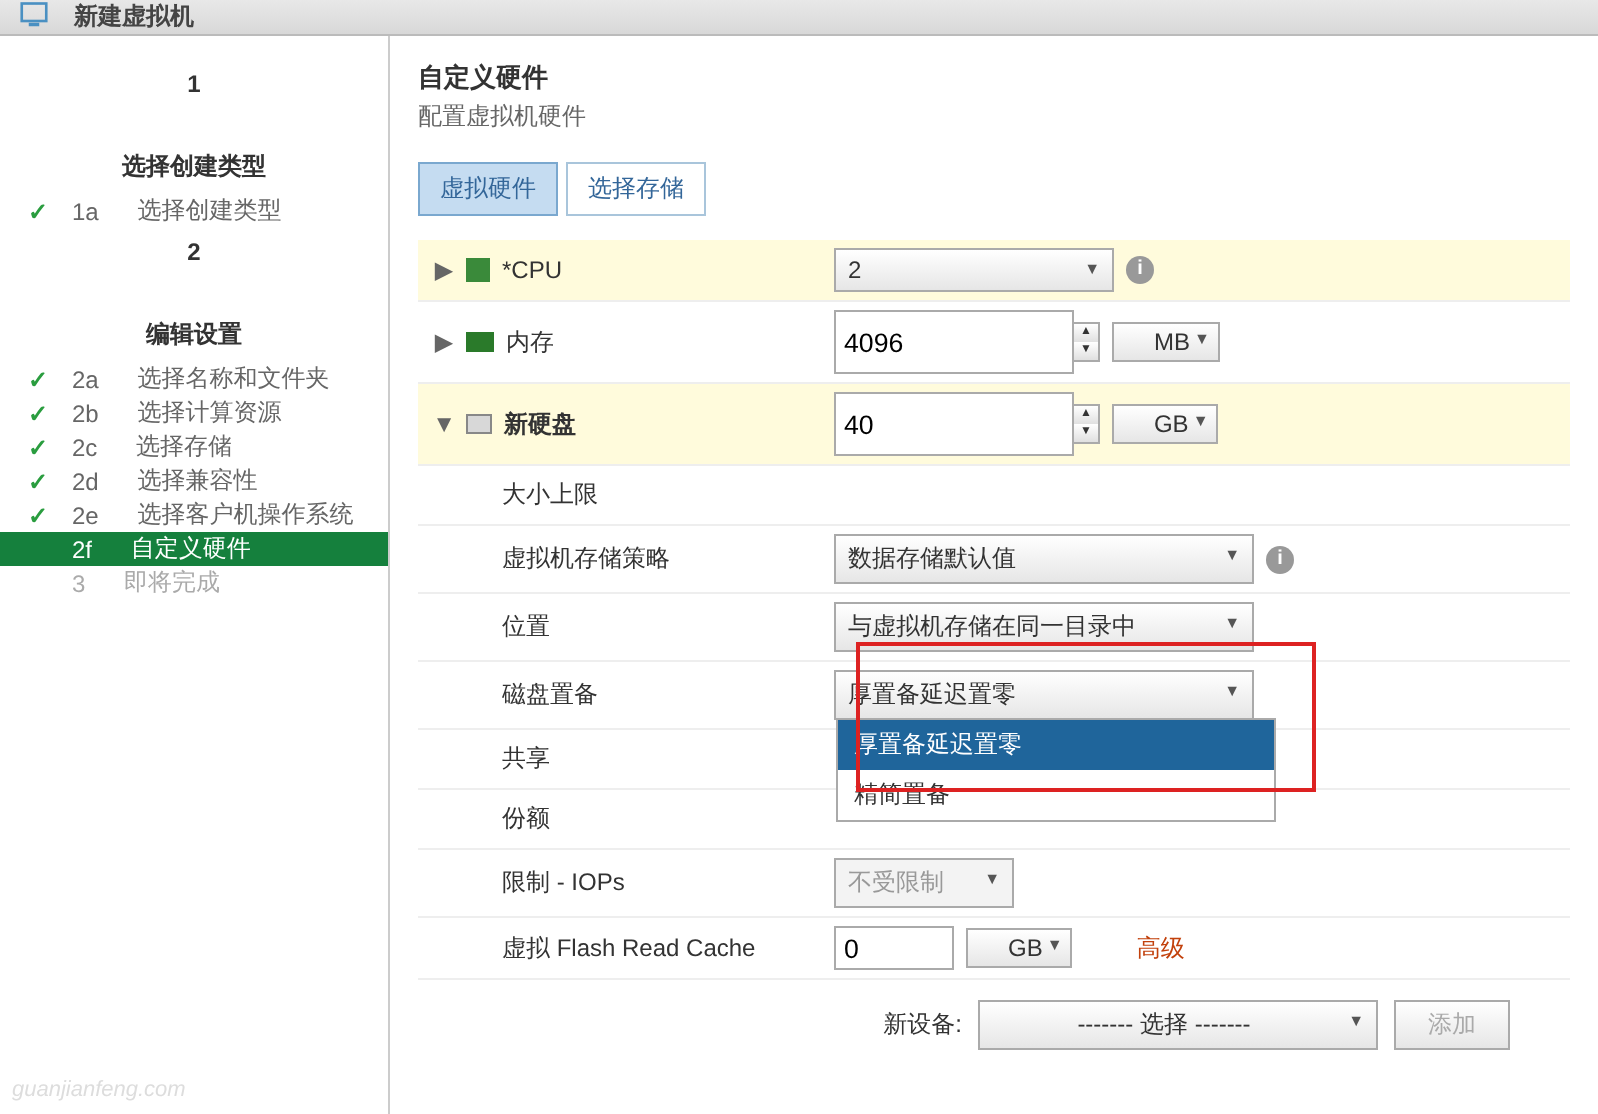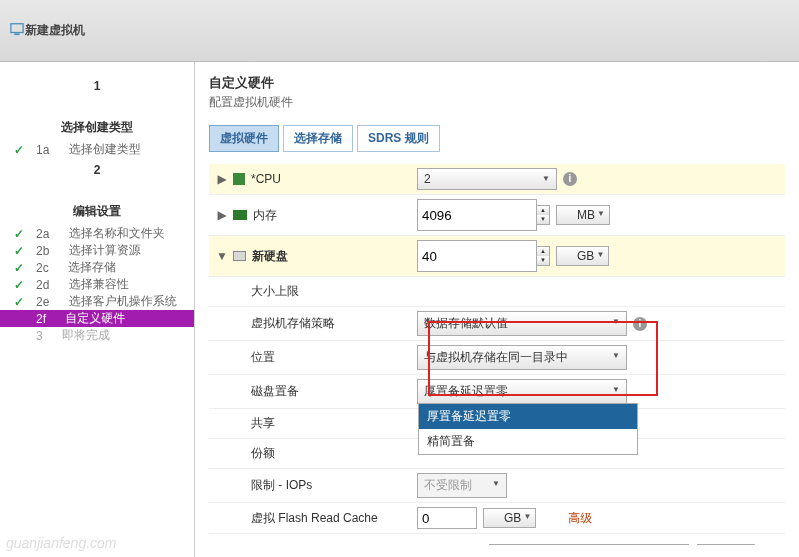--- a/index.html
+++ b/index.html
@@ -1,33 +1,33 @@
 <!DOCTYPE html>
 <html><head>
 <meta charset="utf-8">
 <style>
 * { box-sizing: border-box; margin: 0; padding: 0; }
 body { font-family: Arial, "Microsoft YaHei", sans-serif; font-size: 12px; color: #333; background: #fff; width: 799px; height: 557px; overflow: hidden; }
 .window { display: flex; flex-direction: column; height: 100%; }
-.titlebar { background: linear-gradient(#e8e8e8, #d8d8d8); border-bottom: 1px solid #bbb; padding: 22px 10px; display: flex; align-items: flex-end; gap: 1px; }
+.titlebar { background: linear-gradient(#e8e8e8, #d8d8d8); border-bottom: 1px solid #bbb; padding: 0 10px; display: flex; align-items: flex-end; gap: 13px; }
 .title-icon svg { width: 14px; height: 14px; }
 .title-text { font-weight: bold; color: #444; }
 .content { display: flex; flex: 1; overflow: hidden; }
 .sidebar { width: 195px; background: #fff; border-right: 1px solid #ccc; padding: 12px 0; }
 .sidebar .step { padding: 5px 10px 5px 20px; color: #444; display: flex; align-items: center; gap: 6px; }
 .sidebar .step.main { font-weight: bold; padding-left: 10px; color: #333; }
 .sidebar .substep { padding-left: 36px; color: #666; display: flex; align-items: center; gap: 8px; position: relative; }
 .sidebar .substep .check { color: #2a9d3f; position: absolute; left: 14px; font-weight: bold; }
-.sidebar .substep.active { background: #a21caf; color: #fff; border-radius: 0; }
+.sidebar .substep.active { background: #15803d; color: #fff; border-radius: 0; }
 .sidebar .substep.dim { color: #aaa; }
 .main { flex: 1; padding: 12px 14px; display: flex; flex-direction: column; overflow: hidden; }
 .main-header h2 { font-size: 13px; font-weight: bold; margin-bottom: 2px; }
 .main-header p { color: #666; margin-bottom: 14px; }
 .tabs { display: flex; gap: 4px; margin-bottom: 12px; }
-.tab { border: 1px solid #a9c5db; background: #fff; padding: 4px 10px; color: #336699; cursor: pointer; font-weight: bold; }
+.tab { border: 1px solid #a9c5db; background: #fff; padding: 4px 10px; color: #336699; cursor: pointer; }
 .tab.active { background: #c5dcf1; border-color: #7aa8cf; }
 .form-area { flex: 1; overflow: auto; }
 .form-row { display: flex; align-items: center; min-height: 30px; border-bottom: 1px solid #eee; position: relative; }
 .label-cell { width: 200px; padding: 4px 8px; display: flex; align-items: center; gap: 6px; }
 .label-cell.indent { padding-left: 42px; }
 .value-cell { flex: 1; padding: 4px 8px; display: flex; align-items: center; gap: 6px; }
 .expand { width: 10px; height: 10px; display: inline-flex; align-items: center; justify-content: center; color: #666; cursor: pointer; }
 .row-highlight { background: #fffbdc; }
 .spinner { display: inline-flex; align-items: center; }
 .spinner input { width: 120px; height: 32px; border: 1px solid #aaa; padding: 2px 4px; }
@@ -44,21 +44,21 @@
 .dropdown-menu .opt.sel { background: #1f659b; color: #fff; }
 .red-box { position: absolute; border: 2px solid #d22; pointer-events: none; left: 428px; top: 321px; width: 230px; height: 75px; z-index: 20; }
 .readonly { color: #444; }
 .disabled input, .disabled .unit-select, .disabled .dropdown { color: #999; background: #f3f3f3; }
 .link { color: #c2410c; cursor: pointer; }
 .device-row { display: flex; align-items: center; gap: 8px; justify-content: flex-end; padding: 10px 30px; }
 .device-row .dropdown { min-width: 200px; text-align: center; }
 .btn { border: 1px solid #aaa; background: linear-gradient(#fff,#e6e6e6); padding: 3px 16px; cursor: pointer; color: #333; }
 .btn.disabled { color: #aaa; }
 .footer { border-top: 1px solid #ccc; padding: 10px 14px; display: flex; justify-content: flex-end; gap: 8px; background: #f7f7f7; }
-.watermark { position: absolute; left: 6px; bottom: 6px; color: #ddd; font-size: 14px; font-style: italic; }
+.watermark { position: absolute; left: 6px; bottom: 6px; color: #ddd; font-size: 11px; font-style: italic; }
 .cpu-icon { width: 12px; height: 12px; background: #3a8a3a; display: inline-block; }
 .mem-icon { width: 14px; height: 10px; background: #2a7a2a; display: inline-block; }
 .disk-icon { width: 13px; height: 10px; background: #d8d8d8; border: 1px solid #888; display: inline-block; }
 </style>
 </head>
 <body>
 
 <div class="window">
   <div class="titlebar">
     <span class="title-icon">
@@ -85,21 +85,20 @@
     </div>
 
     <div class="main">
       <div class="main-header">
         <h2>自定义硬件</h2>
         <p>配置虚拟机硬件</p>
       </div>
       <div class="tabs">
         <div class="tab active">虚拟硬件</div>
         <div class="tab">选择存储</div>
-        <div class="tab">SDRS 规则</div>
       </div>
 
       <div class="form-area">
 
         <div class="form-row row-highlight">
           <div class="label-cell">
             <span class="expand">▶</span>
             <span class="cpu-icon"></span>
             <span>*CPU</span>
           </div>

